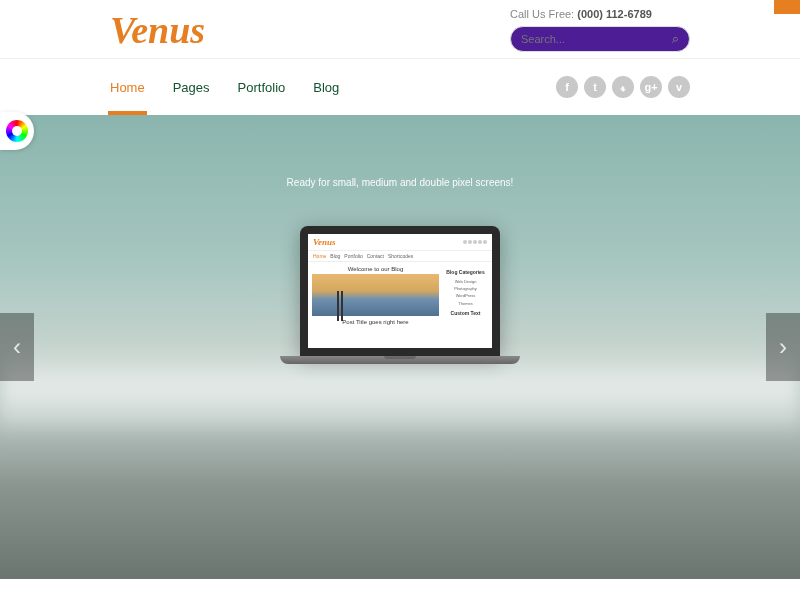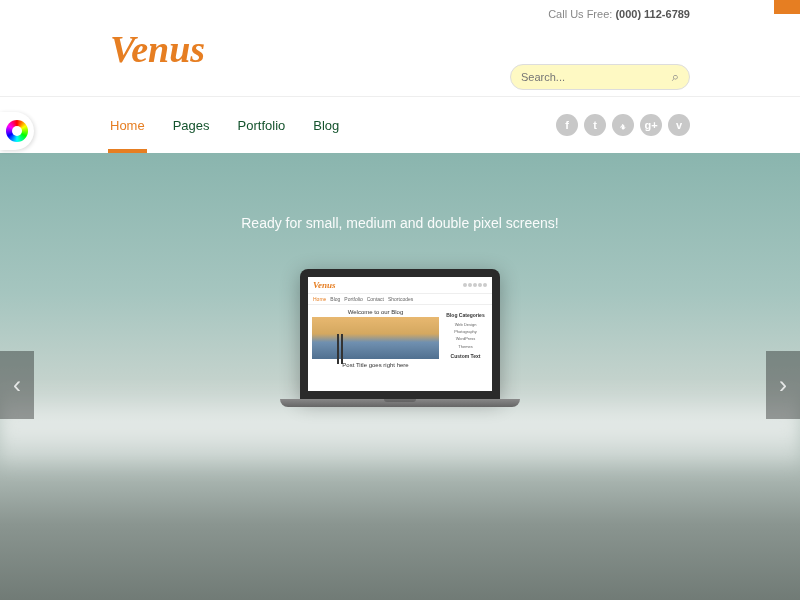--- a/index.html
+++ b/index.html
@@ -2,43 +2,43 @@
 <html><head>
 <meta charset="utf-8">
 <style>
 * { margin: 0; padding: 0; box-sizing: border-box; }
 body { font-family: Arial, Helvetica, sans-serif; background: #fff; width: 800px; height: 600px; overflow: hidden; position: relative; }
 
 .tab-right { position: absolute; top: 0; right: 0; width: 26px; height: 14px; background: #e67e22; z-index: 100; }
 
 .topbar { display: flex; justify-content: space-between; align-items: center; padding: 8px 110px 6px; }
 .logo { font-family: 'Brush Script MT', cursive; font-size: 38px; color: #e67e22; font-weight: 600; font-style: italic; }
-.top-right { display: flex; flex-direction: column; align-items: flex-end; }
+.top-right { display: flex; flex-direction: column; gap: 6px; }
 .call-free { font-size: 11px; color: #888; }
 .call-free .phone { font-weight: bold; color: #555; }
-.search-box { display: flex; align-items: center; border: 1px solid #ddd; border-radius: 14px; padding: 4px 10px; width: 180px; background: #fef9c3; margin-top: 44px; }
+.search-box { display: flex; align-items: center; border: 1px solid #ddd; border-radius: 14px; padding: 4px 10px; width: 180px; background: #4c1d95; }
 .search-box input { border: none; outline: none; font-size: 11px; color: #888; flex: 1; background: transparent; }
 .search-box .mag { color: #888; font-size: 13px; }
 
 .divider { height: 1px; background: #eee; }
 
 .navbar { display: flex; justify-content: space-between; align-items: center; padding: 0 110px; height: 56px; position: relative; }
 .nav-left { display: flex; gap: 28px; }
 .nav-item { font-size: 13px; color: #14532d; text-decoration: none; cursor: pointer; position: relative; padding: 20px 0; }
 .nav-item.active { color: #e67e22; }
 .nav-item.active::after { content: ''; position: absolute; left: -2px; right: -2px; bottom: -1px; height: 5px; background: #e67e22; }
 .social { display: flex; gap: 6px; }
 .social-icon { width: 22px; height: 22px; border-radius: 50%; background: #c8c8c8; display: flex; align-items: center; justify-content: center; color: #fff; font-size: 11px; font-weight: bold; cursor: pointer; }
 
 .hero { position: relative; height: 464px; overflow: hidden; }
 .hero-bg { position: absolute; inset: 0; background: linear-gradient(to bottom, #8ab5ae 0%, #a5c5bf 30%, #c5d3cd 50%, #b8c5c0 65%, #8a9590 80%, #6b7570 100%); }
 .hero-bg::before { content: ''; position: absolute; left: 0; right: 0; top: 50%; height: 90px; background: linear-gradient(to bottom, transparent, rgba(255,255,255,0.6) 40%, rgba(255,255,255,0.5) 60%, transparent); filter: blur(8px); }
 .hero-content { position: relative; z-index: 2; text-align: center; padding-top: 44px; color: #fff; }
 .hero-title { font-size: 31px; font-weight: bold; text-shadow: 0 1px 2px rgba(0,0,0,0.2); }
-.hero-sub { font-size: 14px; margin-top: 18px; opacity: 0.95; }
+.hero-sub { font-size: 10px; margin-top: 18px; opacity: 0.95; }
 
 .laptop { position: relative; margin: 38px auto 0; width: 240px; }
 .laptop-screen { width: 200px; height: 130px; margin: 0 auto; background: #2a2a2a; border-radius: 8px 8px 0 0; padding: 8px; box-shadow: 0 4px 20px rgba(0,0,0,0.3); }
 .laptop-display { width: 100%; height: 100%; background: #fff; overflow: hidden; font-size: 6px; }
 .mini-header { padding: 3px 5px; display: flex; justify-content: space-between; align-items: center; border-bottom: 1px solid #eee; }
 .mini-logo { font-family: cursive; color: #e67e22; font-size: 9px; font-style: italic; font-weight: bold; }
 .mini-icons { display: flex; gap: 1px; }
 .mini-dot { width: 4px; height: 4px; border-radius: 50%; background: #ccc; }
 .mini-nav { display: flex; gap: 4px; padding: 2px 5px; font-size: 5px; color: #666; border-bottom: 1px solid #eee; }
 .mini-nav span:first-child { color: #e67e22; }

